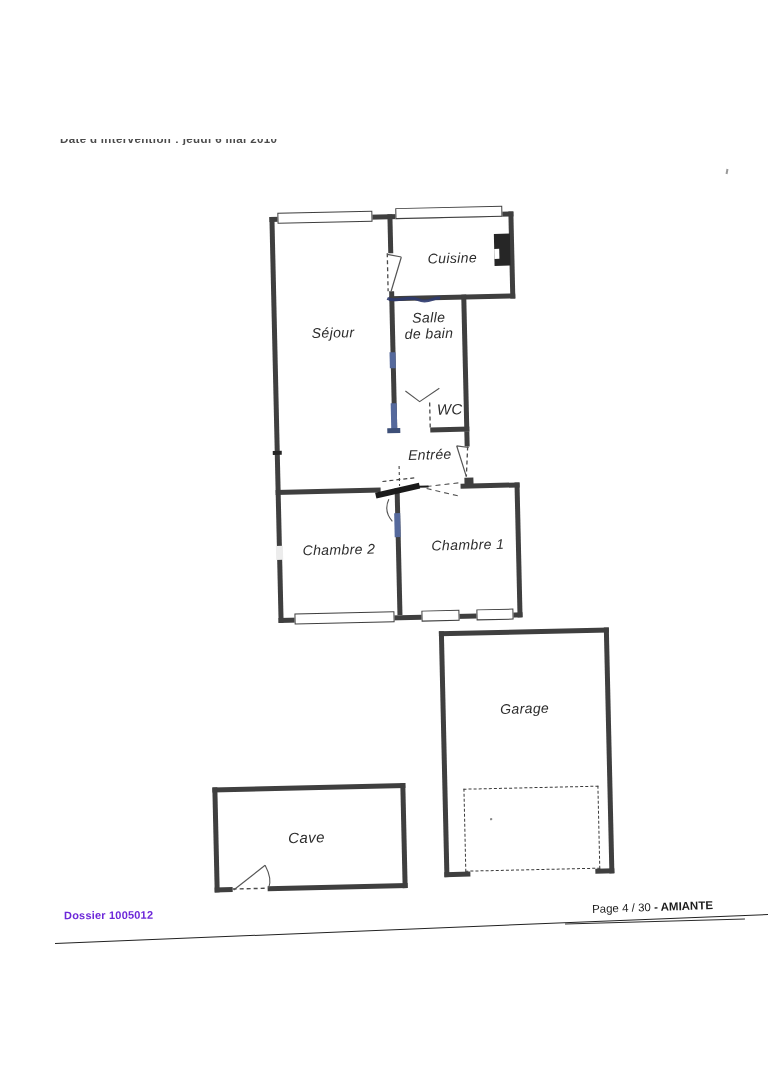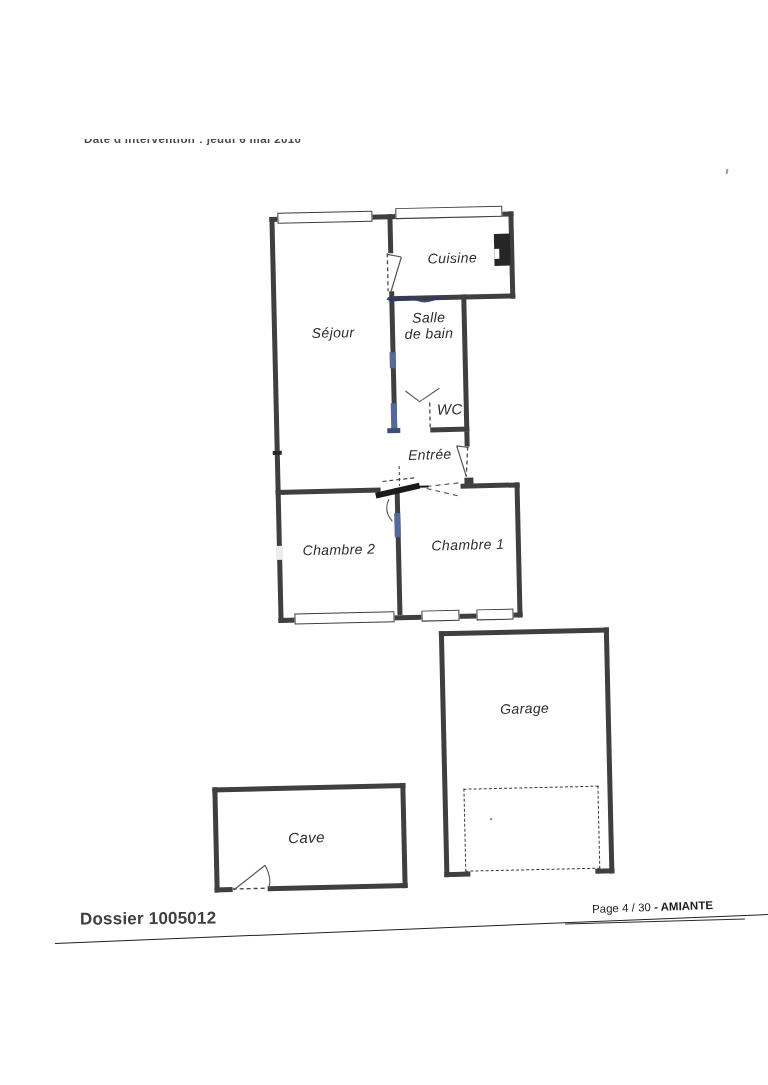--- a/index.html
+++ b/index.html
@@ -4,30 +4,29 @@
 <style>
   html,body{margin:0;padding:0;}
   body{
     width:768px;height:1085px;position:relative;background:#ffffff;
     font-family:"Liberation Sans", sans-serif;overflow:hidden;
   }
   
   .clipped-header{
     position:absolute;left:60px;top:139px;width:260px;height:8px;
     overflow:hidden;
-    margin-left:24px;
   }
   .clipped-header span{
     display:block;margin-top:-6px;font-size:11.5px;font-weight:bold;
     color:#4a4a4a;letter-spacing:0.4px;white-space:nowrap;
   }
   .speck{position:absolute;background:#9a9a9a;}
   .footer-dossier{
-    position:absolute;left:80px;top:909px;font-size:17px;font-weight:bold;
-    color:#404040;transform:rotate(-0.4deg);letter-spacing:0.2px;
+    position:absolute;left:64px;top:909px;font-size:11px;font-weight:bold;
+    color:#6d28d9;transform:rotate(-0.4deg);letter-spacing:0.2px;
   }
   .footer-page{
     position:absolute;left:592px;top:901px;font-size:11.5px;color:#1c1c1c;
     transform:rotate(-1.8deg);white-space:nowrap;
   }
   .footer-page .bold{font-weight:bold;}
   .rule-short{
     position:absolute;left:565px;top:921px;width:180px;height:0;
     border-top:1.5px solid #2b2b2b;transform:rotate(-1.6deg);
   }

